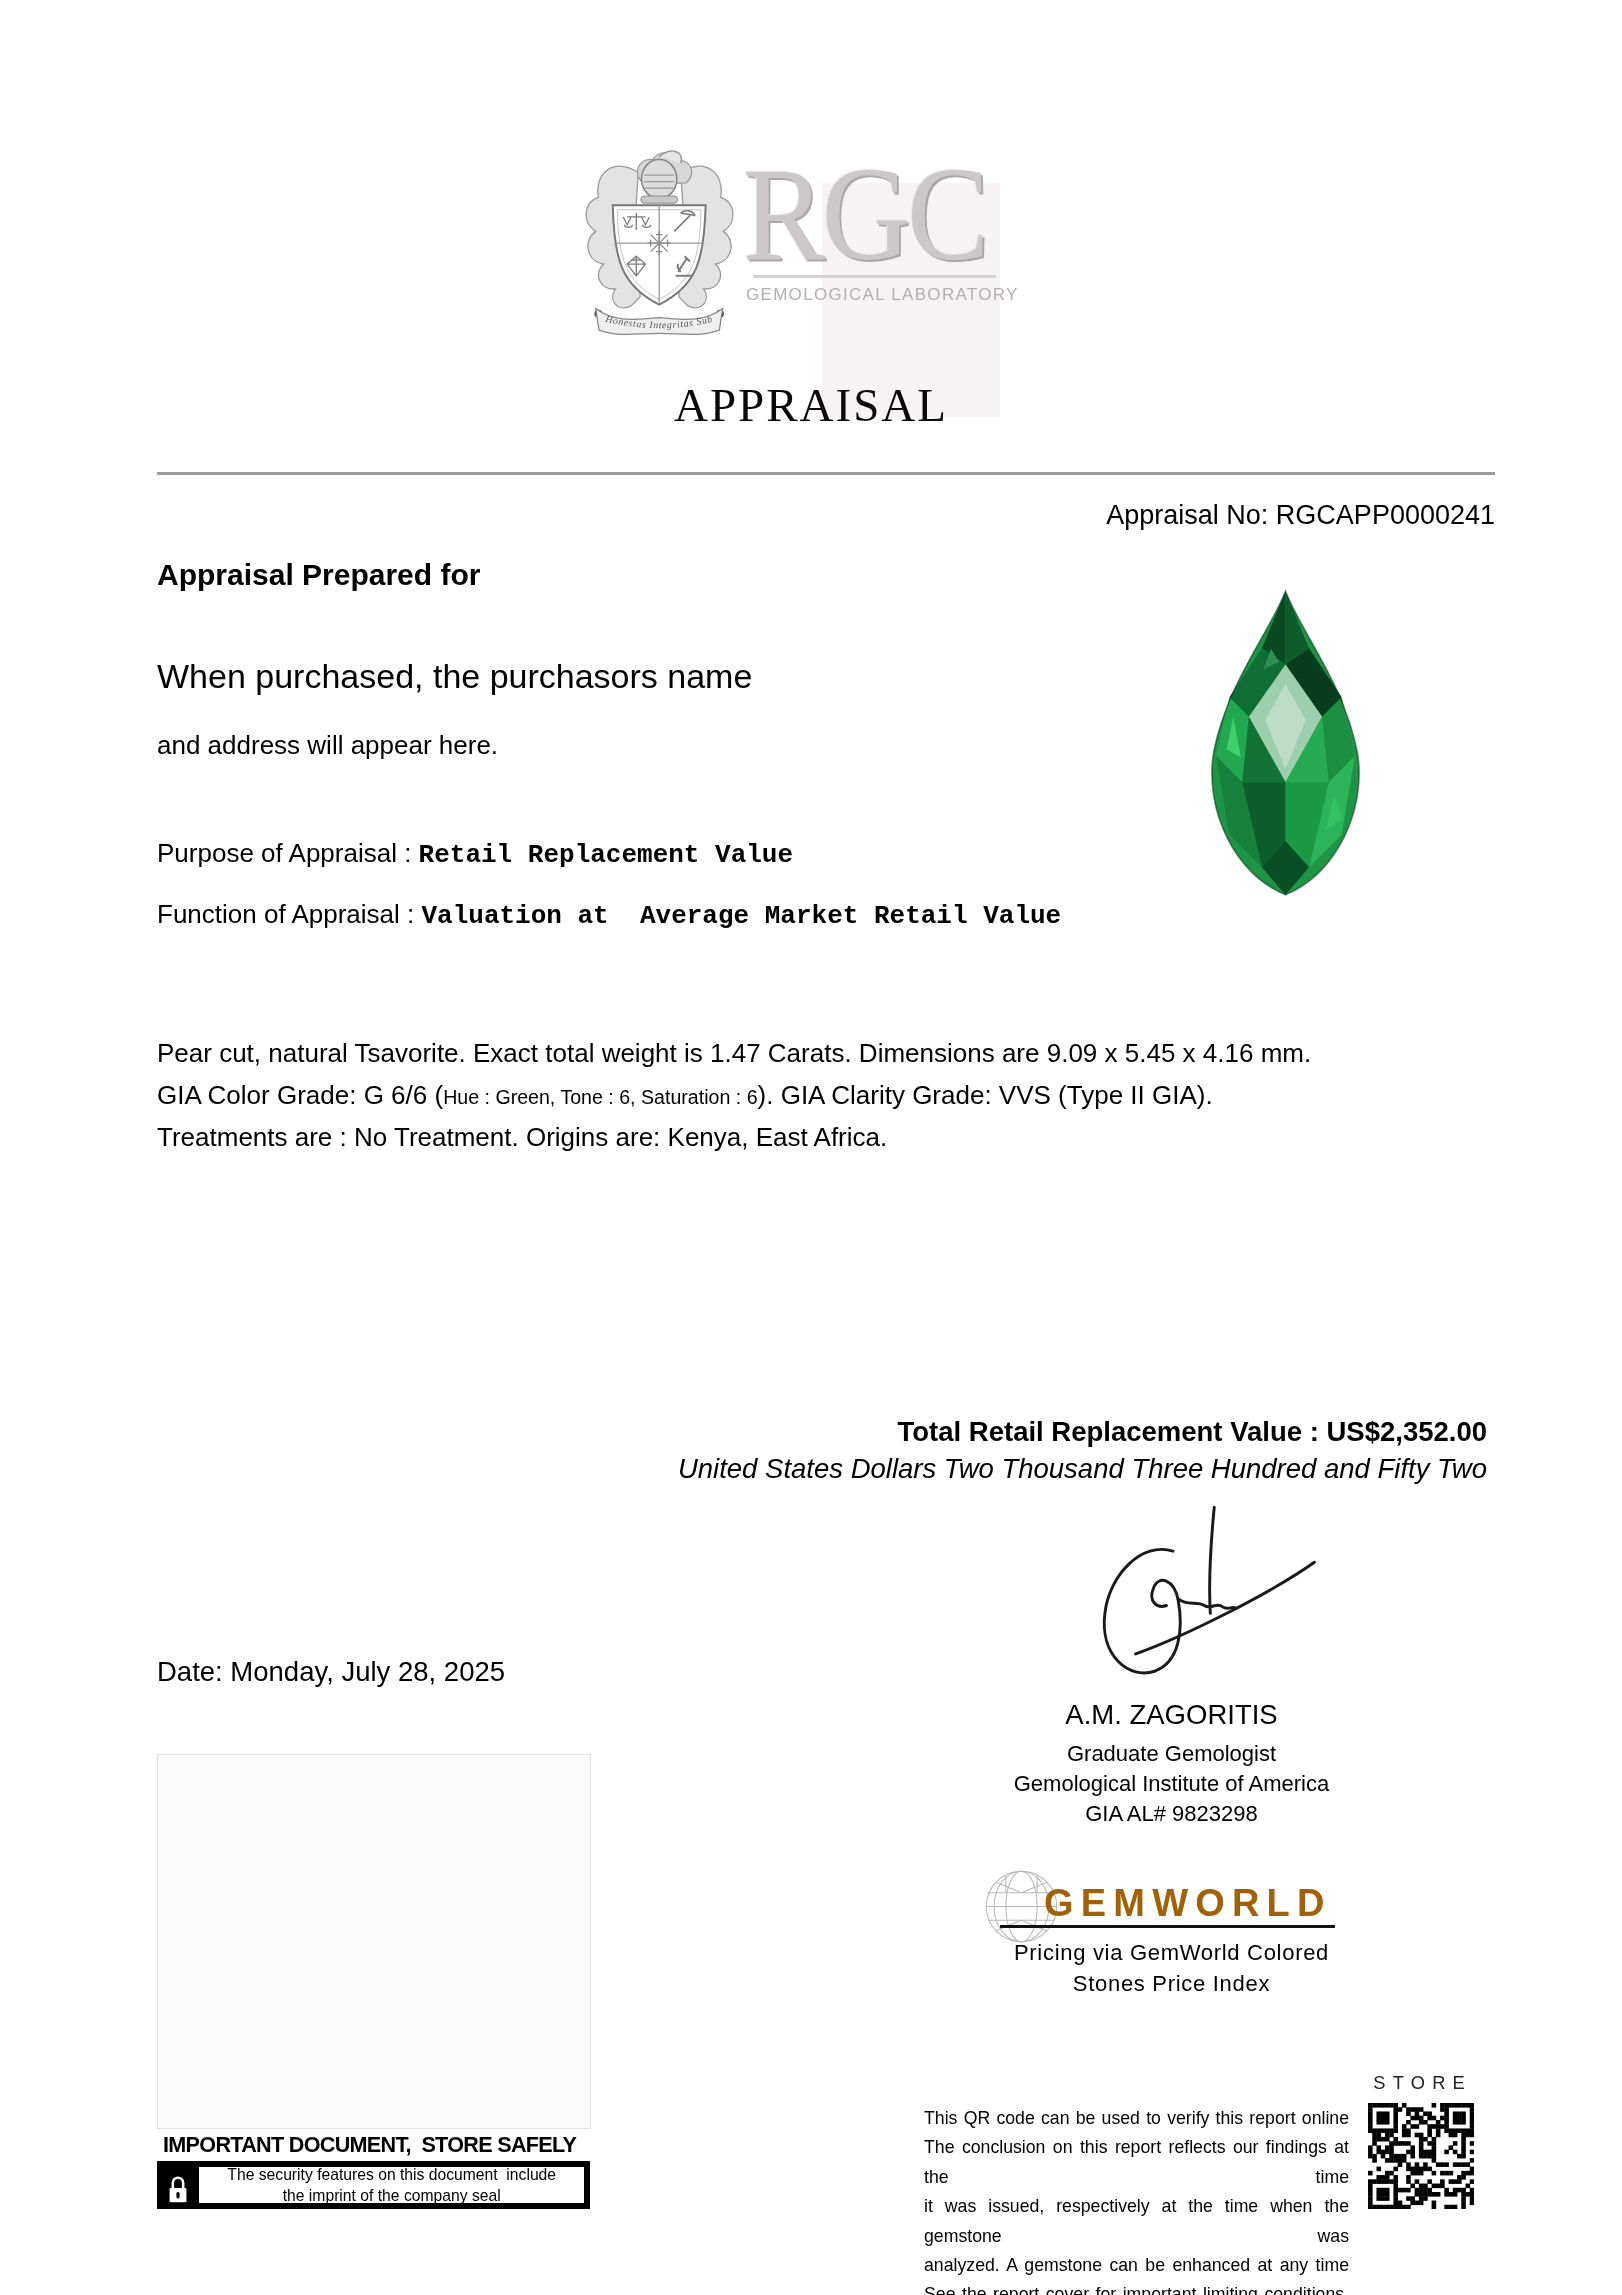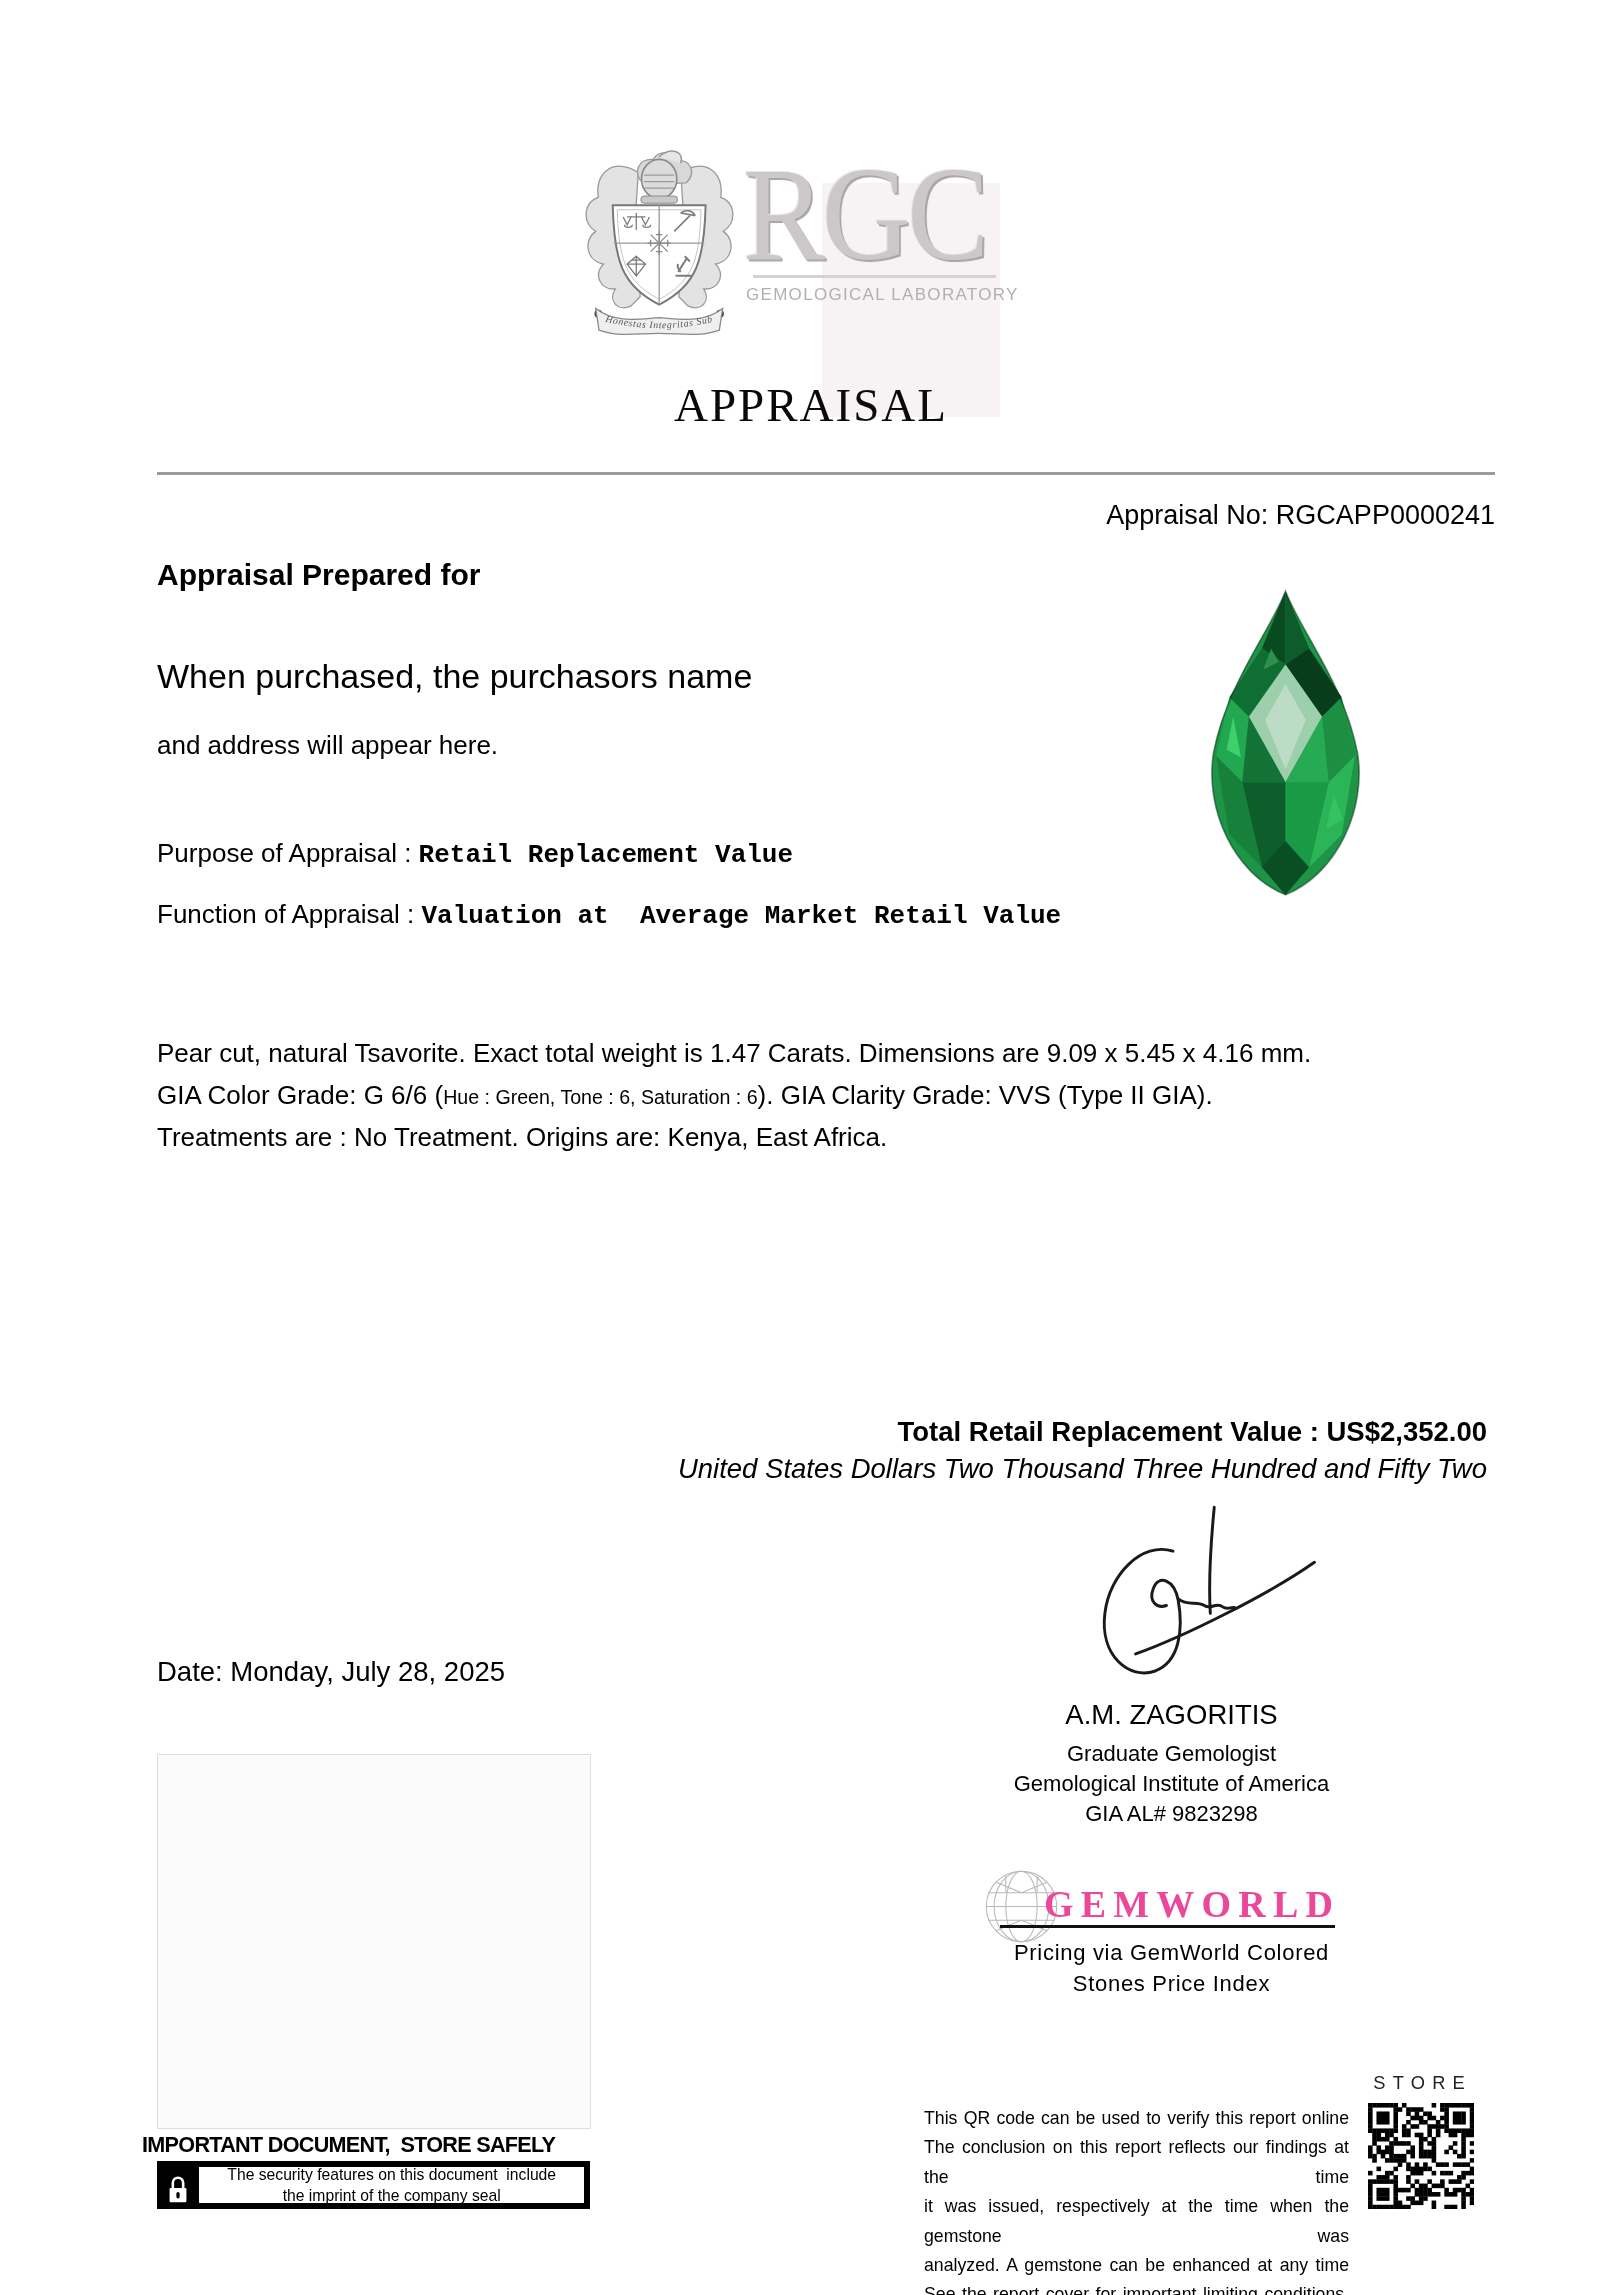--- a/index.html
+++ b/index.html
@@ -48,32 +48,32 @@
 
   .gemol{left:975px;width:393px;text-align:center;}
   .g-name{top:1699px;font-size:27.5px;}
   .g-title{top:1741px;font-size:22px;}
   .g-inst{top:1771px;font-size:22px;}
   .g-lic{top:1801px;font-size:22px;}
 
   .graybox{left:157px;top:1754px;width:432px;height:373px;background:#fbfbfb;border:1.3px solid #dedede;}
 
   .globe{left:983px;top:1868px;}
-  .gw-text{left:1044px;top:1882px;font-family:Liberation Serif, serif;
-           font-size:38px;font-weight:bold;letter-spacing:7.2px;color:#ec4899;}
+  .gw-text{left:1044px;top:1882px;font-family:Liberation Sans, sans-serif;
+           font-size:38px;font-weight:bold;letter-spacing:7.2px;color:#a16207;}
   .gw-line{left:1000px;top:1925px;width:335px;height:3.3px;background:#111;}
   .gw-p1{left:975px;top:1940px;width:393px;text-align:center;font-size:22px;letter-spacing:0.7px;}
   .gw-p2{left:975px;top:1971px;width:393px;text-align:center;font-size:22px;letter-spacing:0.7px;}
 
   .verify{right:150px;top:2072px;font-size:18.3px;letter-spacing:7.2px;color:#222;}
   .qr{left:1368px;top:2103px;}
   .qr-text{left:924px;top:2104px;width:425px;font-size:17.7px;line-height:29.4px;}
   .qr-text div{text-align:justify;text-align-last:justify;}
 
-  .important{left:142px;top:2132px;width:458px;font-size:21.6px;font-weight:bold;letter-spacing:-0.7px;white-space:pre-wrap;}
+  .important{left:163px;top:2132px;width:458px;font-size:21.6px;font-weight:bold;letter-spacing:-0.7px;white-space:pre-wrap;}
   .secbox{left:157px;top:2161px;width:433px;height:48px;background:#000;}
   .sec-inner{position:absolute;left:41px;top:4.6px;right:4.6px;bottom:4.6px;background:#fff;border:1.3px solid #000;
              display:flex;flex-direction:column;justify-content:center;text-align:center;
              font-size:15.7px;line-height:21px;white-space:pre-wrap;}
   .padlock{position:absolute;left:9.8px;top:13.7px;}
 </style>
 </head>
 <body>
 
 <div class="page">

